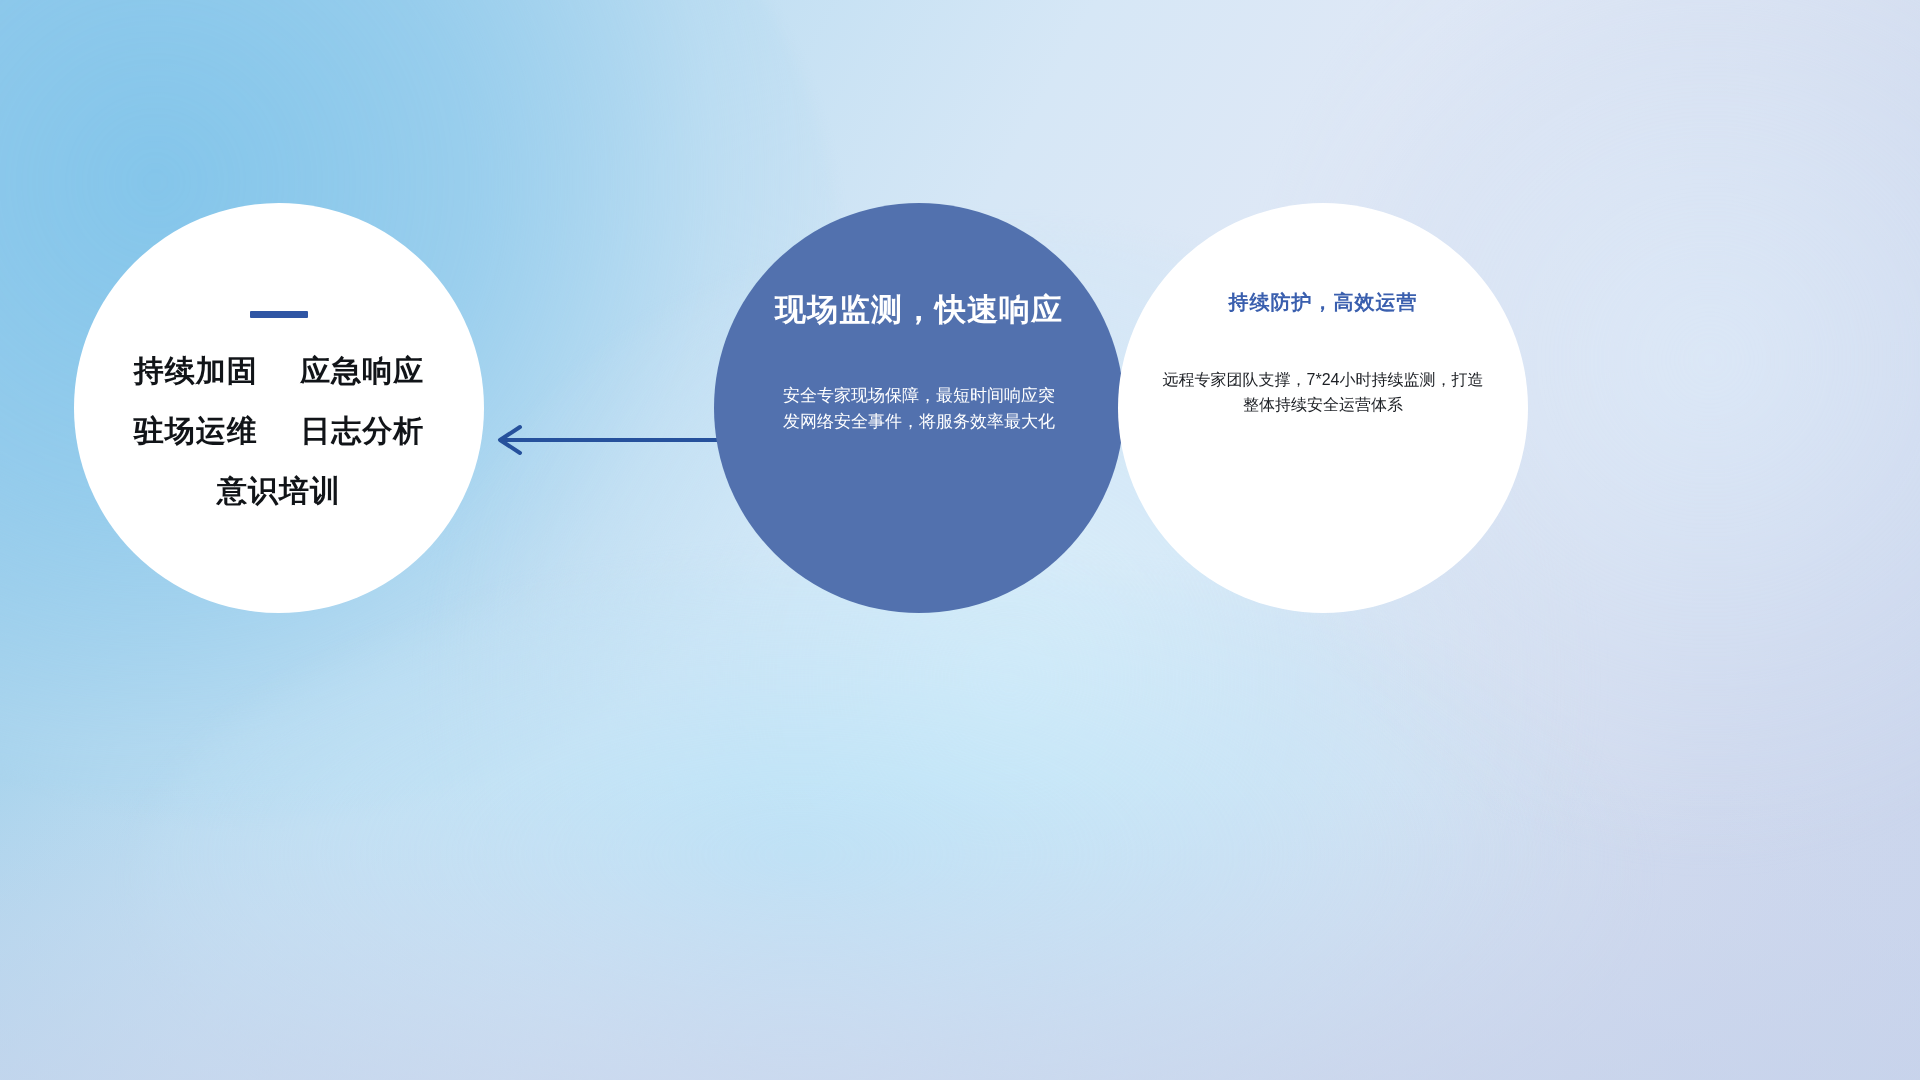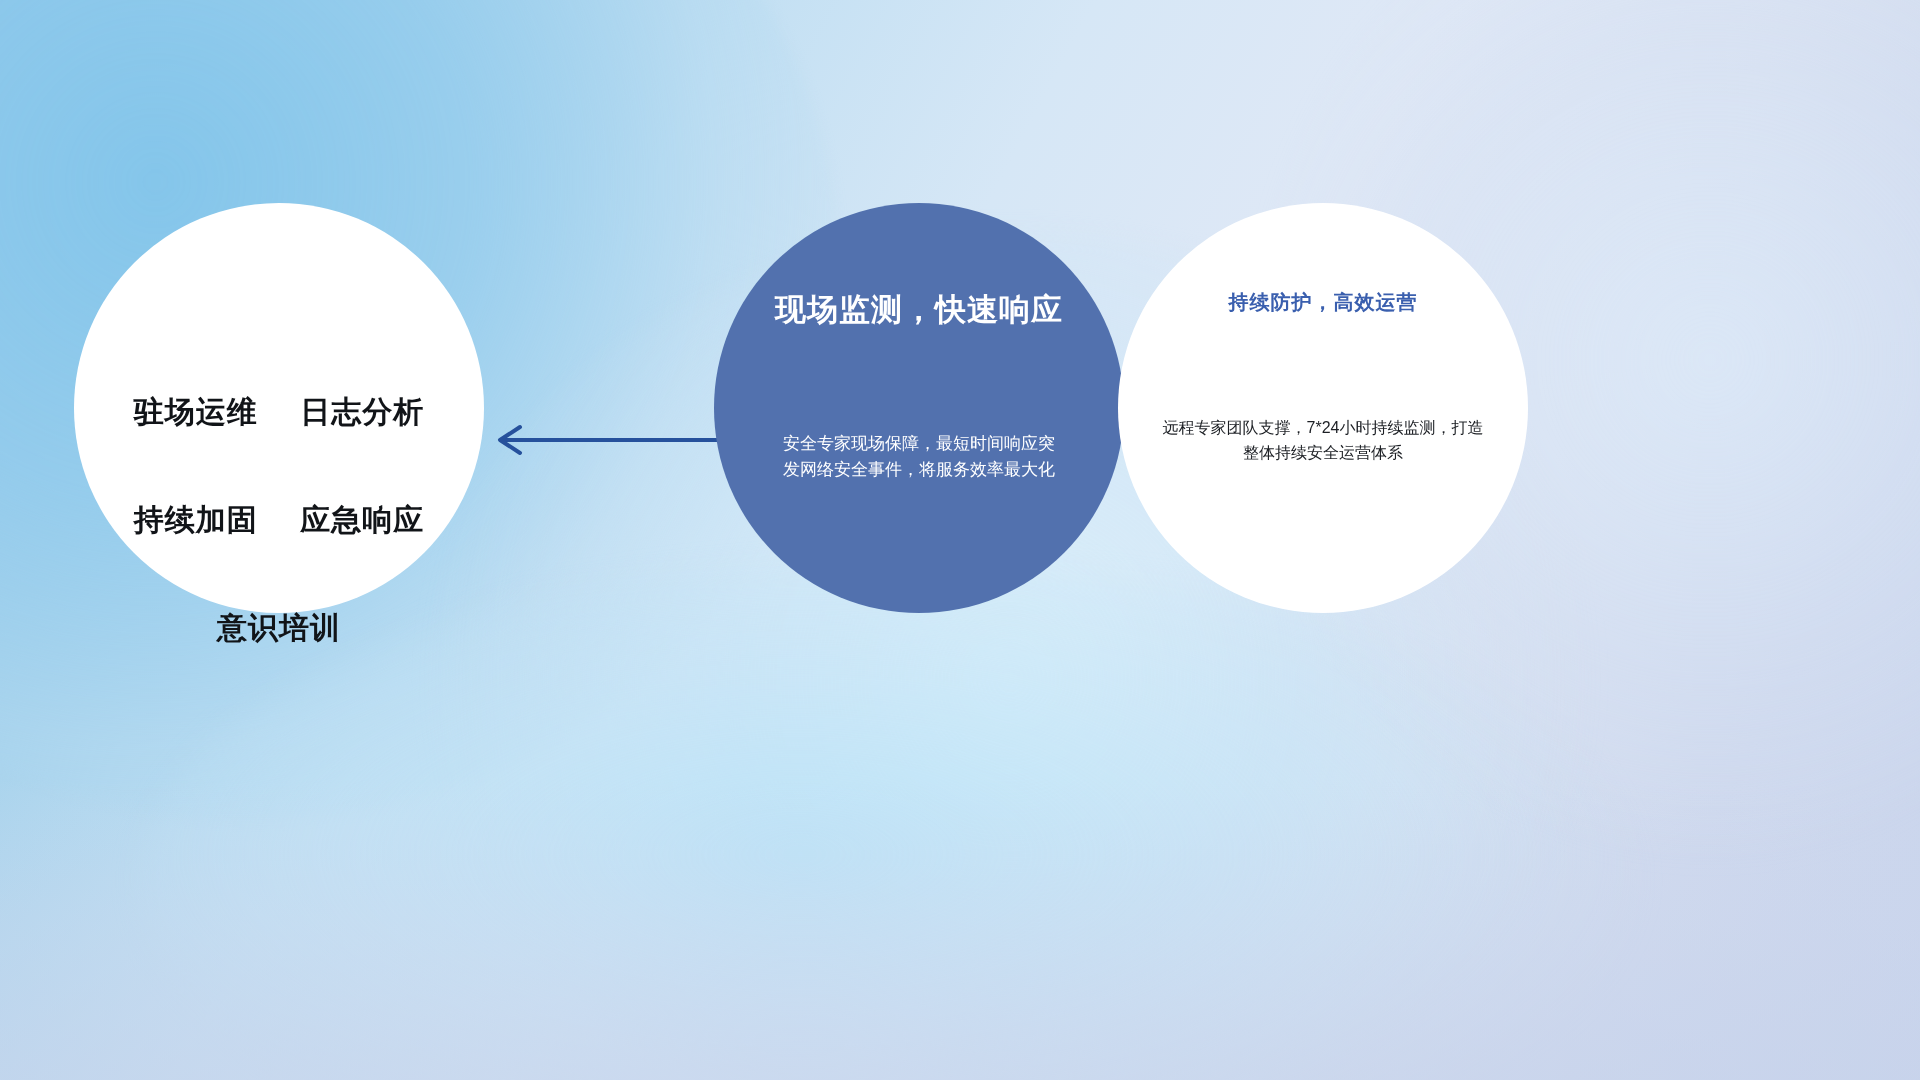--- a/index.html
+++ b/index.html
@@ -112,21 +112,20 @@
 
   
   .circle {
     position: absolute;
     border-radius: 50%;
     box-sizing: border-box;
     display: flex;
     flex-direction: column;
     align-items: center;
     text-align: center;
-    gap: 48px;
   }
 
   .circle-white {
     background: #ffffff;
   }
 
   #circle-skills {
     left: 74px;
     top: 203px;
     width: 410px;
@@ -217,30 +216,30 @@
   <div class="bg-veil-bottom"></div>
 
   <svg class="connector" viewBox="0 0 280 60">
     <line x1="278" y1="30" x2="24" y2="30" stroke="#26519c" stroke-width="4"></line>
     <polyline points="40,17 20,30 40,43" fill="none" stroke="#26519c" stroke-width="4" stroke-linecap="round" stroke-linejoin="round"></polyline>
   </svg>
 
   <div id="circle-skills" class="circle circle-white">
     <div class="accent-dash"></div>
     <div class="skill-line">
+      <span>持续加固</span>
+      <span class="skill-gap"></span>
+      <span>应急响应</span>
+    </div>
+    <div class="skill-line">
       <span>驻场运维</span>
       <span class="skill-gap"></span>
       <span>日志分析</span>
     </div>
     <div class="skill-line">
-      <span>持续加固</span>
-      <span class="skill-gap"></span>
-      <span>应急响应</span>
-    </div>
-    <div class="skill-line">
       <span>意识培训</span>
     </div>
   </div>
 
   <div id="circle-onsite" class="circle">
     <div class="card-title">现场监测，快速响应</div>
     <div class="card-body">安全专家现场保障，最短时间响应突发网络安全事件，将服务效率最大化</div>
   </div>
 
   <div id="circle-remote" class="circle circle-white">

